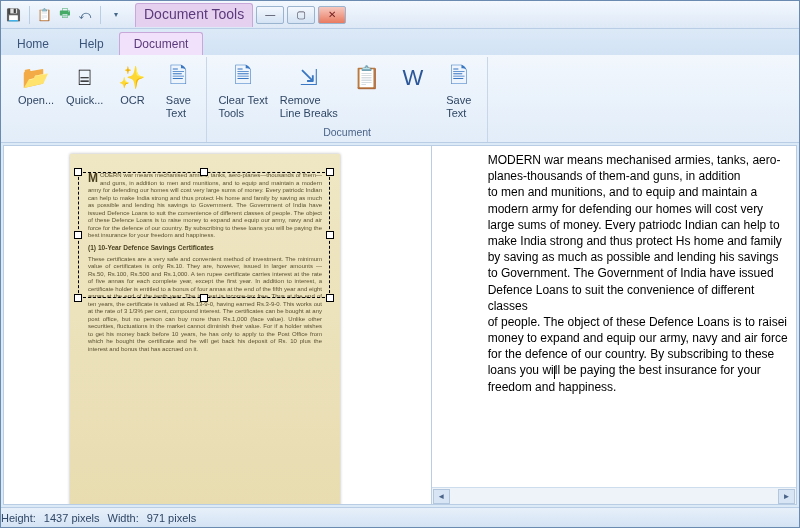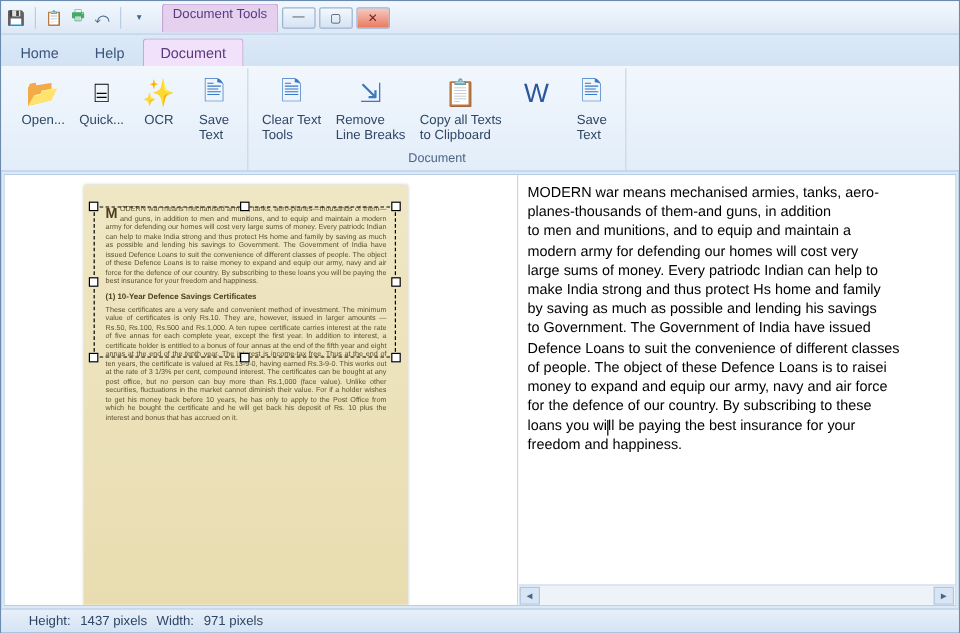--- a/index.html
+++ b/index.html
@@ -2,21 +2,21 @@
 <html><head>
 <meta charset="utf-8">
 <style>
   * { box-sizing: border-box; margin: 0; padding: 0; font-family: "Segoe UI", Tahoma, sans-serif; }
   html, body { width: 800px; height: 528px; overflow: hidden; background: #fff; }
   .window { width: 800px; height: 528px; border: 1px solid #6b8ab0; display: flex; flex-direction: column; background: #dce9f7; }
   .titlebar { height: 28px; background: linear-gradient(#f3f8fe,#dde8f6); display: flex; align-items: center; border-bottom: 1px solid #b9cde4; }
   .qat { display: flex; align-items: center; gap: 2px; padding: 0 4px; }
   .qat-ico { width: 18px; height: 18px; display: flex; align-items: center; justify-content: center; font-size: 12px; color: #4a6; }
   .qat-sep { width: 1px; height: 18px; background: #b9cde4; margin: 0 4px; }
-  .tab-context { background: #e6d0f0; border: 1px solid #c8a8d8; border-bottom: none; border-radius: 3px 3px 0 0; height: 24px; padding: 2px 8px; font-size: 11px; color: #5a3a7a; margin-left: 6px; }
+  .tab-context { background: #e6d0f0; border: 1px solid #c8a8d8; border-bottom: none; border-radius: 3px 3px 0 0; height: 24px; padding: 2px 8px; font-size: 14px; color: #5a3a7a; margin-left: 6px; }
   .title-text { flex: 1; text-align: center; font-size: 12px; color: #2b3c56; }
   .winctrl { display: flex; margin-right: 2px; }
   .winbtn { width: 28px; height: 18px; border: 1px solid #9ab3cf; border-radius: 2px; margin-left: 3px; background: linear-gradient(#f4f8fd,#d4e3f4); display: flex; align-items:center; justify-content:center; font-size: 10px; color:#445; }
   .winbtn.close { background: linear-gradient(#f7c9c0,#e97a60); color:#722; }
   .tabs { height: 26px; display: flex; align-items: end; padding-left: 1px; background: linear-gradient(#dce9f7,#d2e3f5); }
   .tab { font-size: 12px; color: #3b547a; padding: 4px 14px; border: 1px solid transparent; border-bottom: none; border-radius: 3px 3px 0 0; cursor: pointer; }
   .tab.active { background: #f7eafd; border-color: #c8a8d8; color: #5a3a7a; }
   .tab.context-active { background:#f2e1fb; border-color:#c8a8d8; color:#5a3a7a; }
   .ribbon { height: 88px; background: linear-gradient(#f2f7fd,#e2edf9); border-bottom: 1px solid #b9cde4; display: flex; padding: 2px 6px 0 6px; }
   .group { display: flex; flex-direction: column; border-right: 1px solid #c7d7ea; padding: 2px 6px; }
@@ -30,25 +30,25 @@
   .pane.left { flex: 0 0 54%; border-right: 1px solid #b9cde4; background:#fff; }
   .pane.right { flex: 1; background: #fff; display:flex; flex-direction:column; }
   .doc-page { position: absolute; left: 66px; top: 8px; width: 270px; height: 360px; background: linear-gradient(#efe7c4,#e8dcb0); box-shadow: 0 0 3px rgba(0,0,0,.3); padding: 18px 18px; font-size: 6px; line-height: 1.25; color: #5a5030; overflow: hidden; }
   .doc-page p { margin-bottom: 4px; text-align: justify; }
   .doc-heading { font-size: 6.6px; font-weight: bold; color:#4a4020; margin: 2px 0; }
   .sel-box { position: absolute; left: 74px; top: 26px; width: 252px; height: 126px; border: 1.5px dashed #000; }
   .sel-box .handle { position:absolute; width:8px; height:8px; background:#fff; border:1px solid #000; }
   .h-tl{top:-5px;left:-5px}.h-tm{top:-5px;left:calc(50% - 4px)}.h-tr{top:-5px;right:-5px}
   .h-ml{top:calc(50% - 4px);left:-5px}.h-mr{top:calc(50% - 4px);right:-5px}
   .h-bl{bottom:-5px;left:-5px}.h-bm{bottom:-5px;left:calc(50% - 4px)}.h-br{bottom:-5px;right:-5px}
-  .ocr-text { flex:1; padding: 6px 8px; font-size: 12px; line-height: 1.35; color: #000; overflow: auto; white-space: pre-wrap; font-family: "Segoe UI", sans-serif; }
+  .ocr-text { flex:1; padding: 6px 8px; font-size: 12px; line-height: 1.35; color: #000; overflow: auto; white-space: pre-wrap; font-family: "Segoe UI", sans-serif; margin-left: 48px; }
   .scroll-h { height: 17px; background: #eef3fa; border-top:1px solid #cdddee; display:flex; align-items:center; }
   .scroll-h .arrow { width:17px; height:15px; background:#d7e5f5; border:1px solid #b2c7de; margin:0 1px; font-size:8px; display:flex;align-items:center;justify-content:center;color:#4b6489;}
   .scroll-h .track { flex:1; height:15px; background:#eef3fa; }
-  .statusbar { height: 20px; background: linear-gradient(#e7f0fa,#d4e3f4); border-top: 1px solid #b9cde4; font-size: 11px; color: #2f4664; display:flex; align-items:center; padding: 0 23px; gap: 8px; }
+  .statusbar { height: 20px; background: linear-gradient(#e7f0fa,#d4e3f4); border-top: 1px solid #b9cde4; font-size: 11px; color: #2f4664; display:flex; align-items:center; padding: 0 0; gap: 8px; }
   .caret { display:inline-block; width:1px; height:13px; background:#000; vertical-align:middle; margin:0 0 -2px 0; }
   .dropcap { float:left; font-size:12px; font-weight:bold; line-height:1; margin-right:2px; color:#4a4020; }
 </style>
 </head>
 <body>
 
 <div class="window">
 
   <div class="titlebar">
     <div class="qat">
@@ -103,22 +103,20 @@
           <div class="lbl">Clear Text
 Tools</div>
         </div>
         <div class="rbtn">
           <div class="ico" style="color:#3a78c4">⇲</div>
           <div class="lbl">Remove
 Line Breaks</div>
         </div>
         <div class="rbtn">
           <div class="ico" style="color:#3a78c4">📋</div>
-          <div class="lbl">Copy all Texts
-to Clipboard</div>
         </div>
         <div class="rbtn">
           <div class="ico" style="color:#2b579a">W</div>
         </div>
         <div class="rbtn">
           <div class="ico" style="color:#3a78c4">🖹</div>
           <div class="lbl">Save
 Text</div>
         </div>
       </div>

